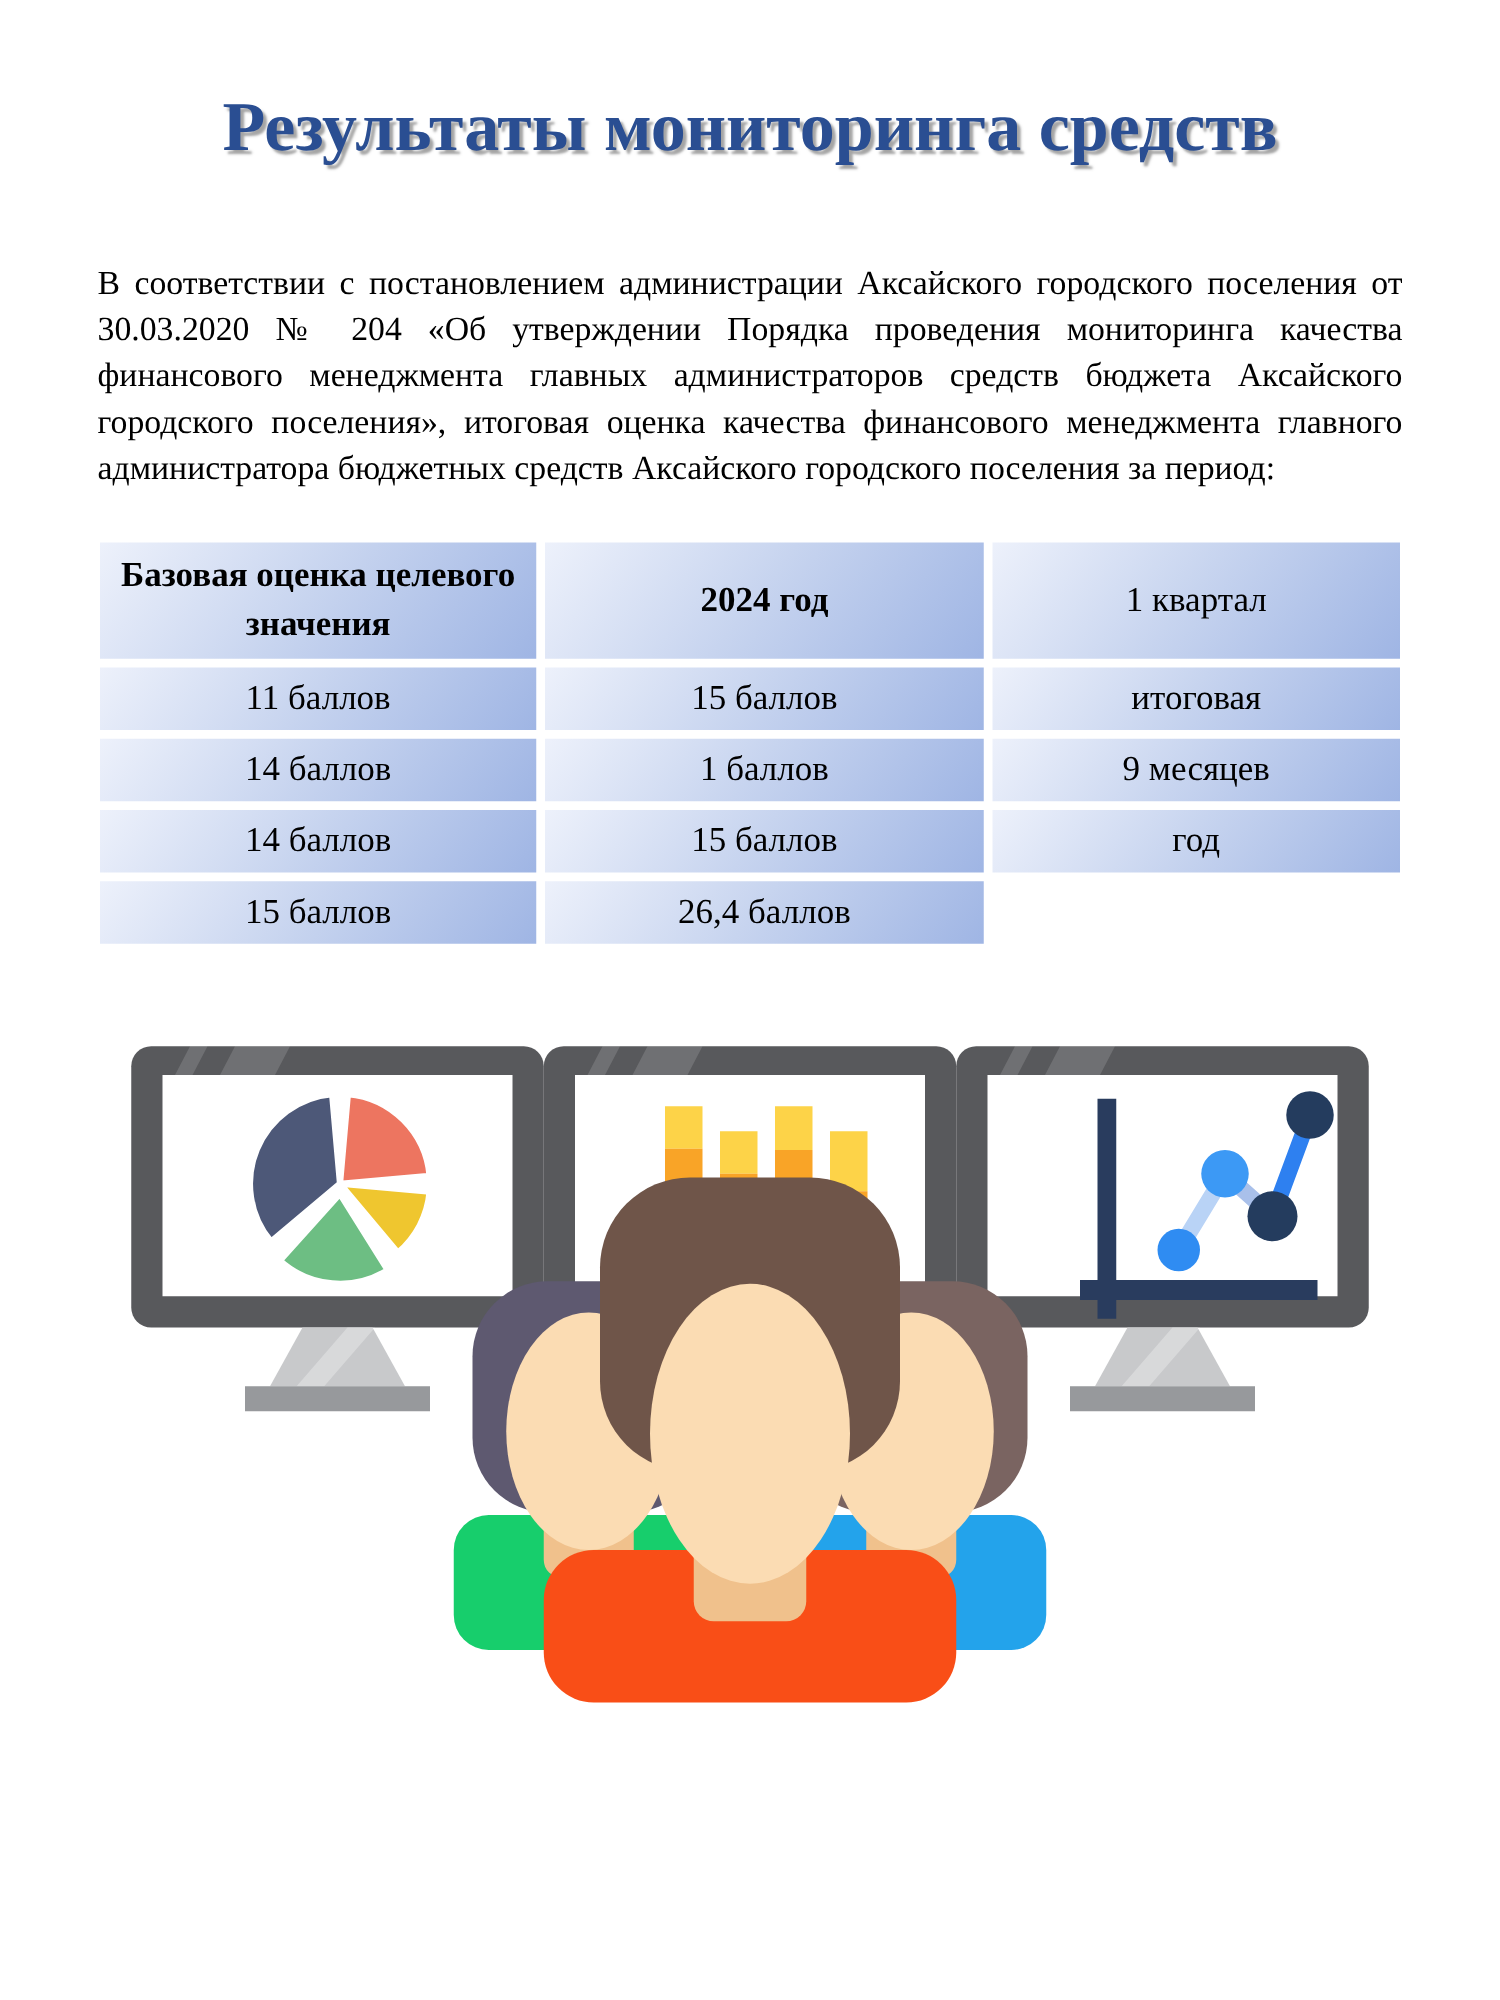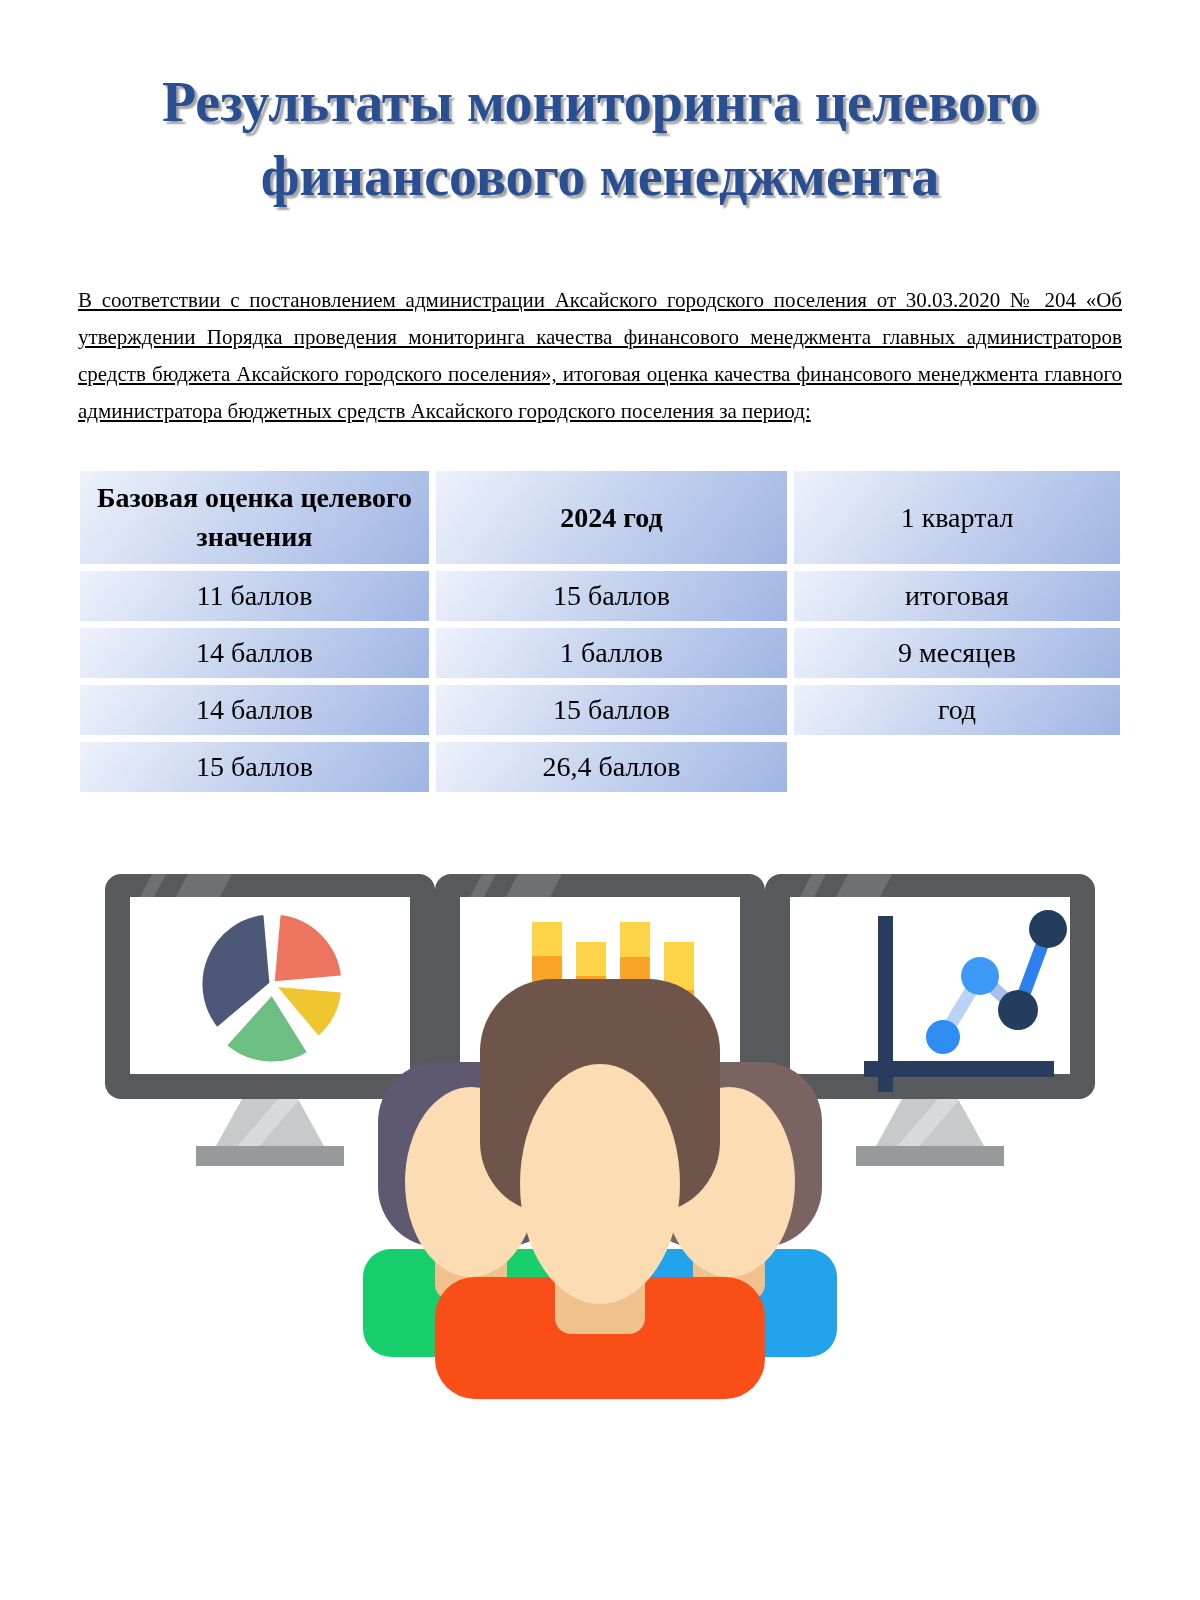--- a/index.html
+++ b/index.html
@@ -23,22 +23,22 @@
     position:relative;width:1200px;height:1600px;margin:0 auto;background:#fff;overflow:hidden;
     font-family:"Liberation Serif","DejaVu Serif",serif;color:#000;
   }
   .title{
     margin:66px 40px 0 40px;text-align:center;font-weight:bold;
     font-size:56px;line-height:1.32;color:var(--title-blue);
     text-shadow:3px 3px 2px rgba(90,90,90,.55);
   }
   .title .line{display:block;}
   .body-text{
-    margin:68px 78px 12px 78px;font-size:21px;line-height:37px;
-    text-align:justify;text-justify:inter-word;text-decoration:underline;
+    margin:68px 78px 12px 78px;font-size:27px;line-height:37px;
+    text-align:justify;text-justify:inter-word;
   }
   .grade-table{
     margin:41px auto 0 auto;width:1040px;
     display:grid;grid-template-columns:349px 351px 326px;
     grid-template-rows:93px 50px 50px 50px 50px;gap:7px;
   }
   .cell{
     background:linear-gradient(128deg,var(--cell-grad-light) 0%,var(--cell-grad-mid) 48%,var(--cell-grad-dark) 100%);
     display:flex;align-items:center;justify-content:center;text-align:center;
     font-size:28px;line-height:1.4;
@@ -63,22 +63,21 @@
   .hair-c{fill:var(--hair-brown);} .hair-l{fill:var(--hair-gray);} .hair-r{fill:var(--hair-mauve);}
   .face{fill:var(--skin);} .neck{fill:var(--skin-shade);}
   .shirt-c{fill:var(--shirt-orange);} .shirt-l{fill:var(--shirt-green);} .shirt-r{fill:var(--shirt-blue);}
 </style>
 </head>
 <body>
 
 <div class="page">
 
   <h1 class="title">
-    <span class="line">Результаты мониторинга целевого</span>
-    <span class="line">финансового менеджмента</span>
+    <span class="line">Результаты мониторинга средств</span>
   </h1>
 
   <p class="body-text">В соответствии с постановлением администрации Аксайского городского поселения от 30.03.2020 № 204 «Об утверждении Порядка проведения мониторинга качества финансового менеджмента главных администраторов средств бюджета Аксайского городского поселения», итоговая оценка качества финансового менеджмента главного администратора бюджетных средств Аксайского городского поселения за период:</p>
 
   <div class="grade-table">
     <div class="cell hdr">Базовая оценка целевого значения</div>
     <div class="cell hdr">2024 год</div>
 
     <div class="cell">1 квартал</div>
     <div class="cell">11 баллов</div>

